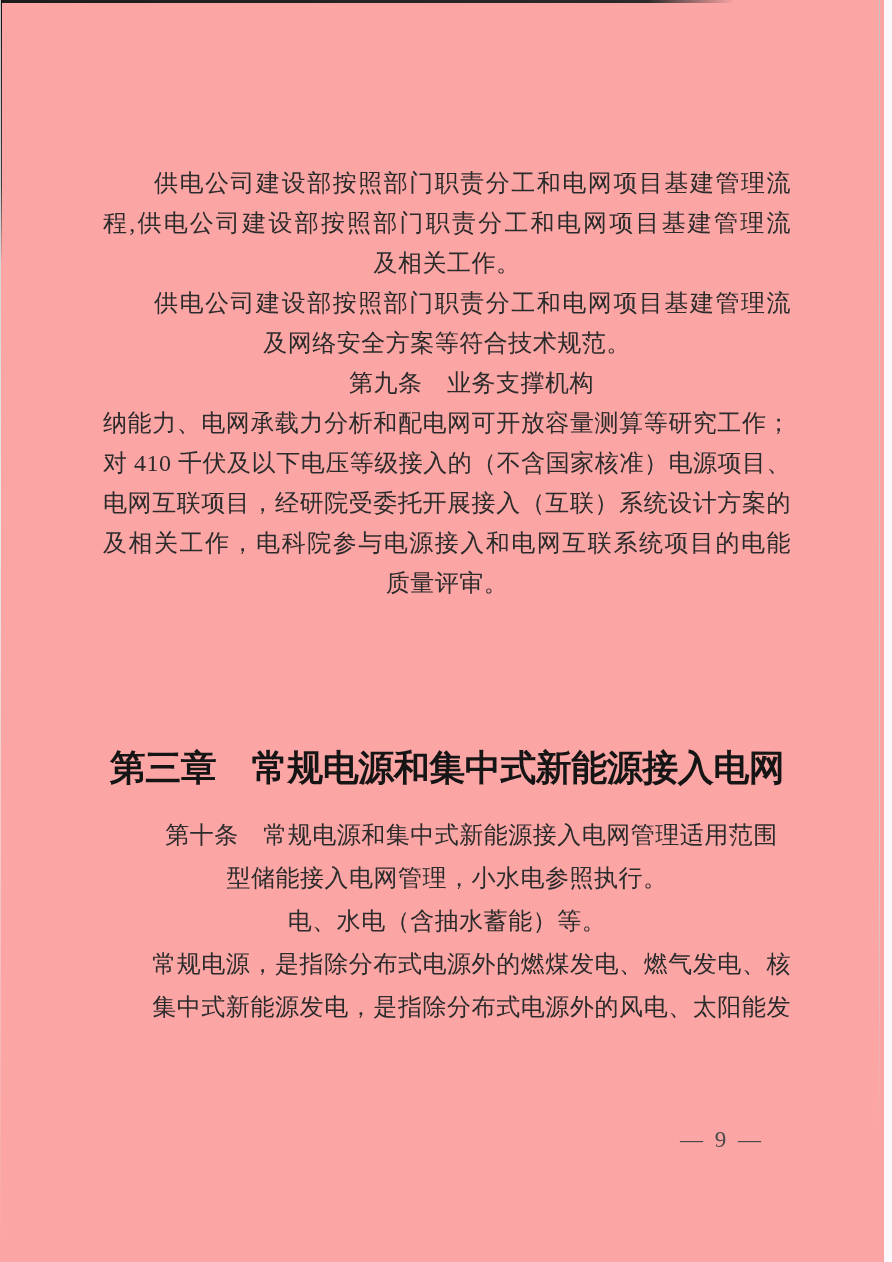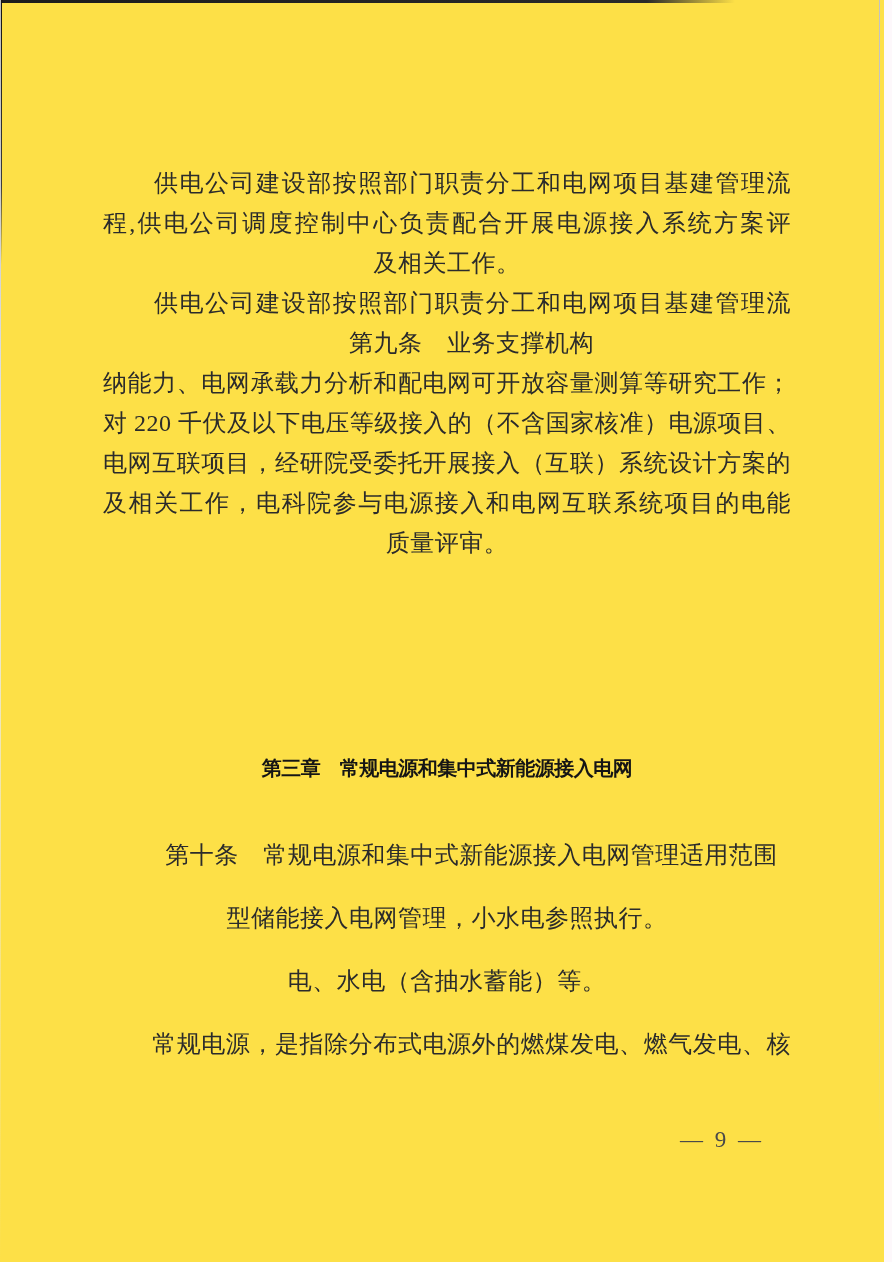--- a/index.html
+++ b/index.html
@@ -1,56 +1,56 @@
 <!DOCTYPE html>
 <html><head>
 <meta charset="utf-8">
 <style>
   html,body{margin:0;padding:0;background:#ffffff;}
   .page{
     position:relative;
     width:892px;height:1262px;
-    background:#fde047;
+    background:#fca5a5;
     overflow:hidden;
     font-family:"Liberation Serif", serif;
     color:#2b2b2b;
   }
   
   .edge-top{position:absolute;top:0;left:0;width:735px;height:3px;
     background:linear-gradient(to right,#1c1c1c 0%,#2a2a2a 88%,rgba(42,42,42,0) 100%);}
   .edge-left-dark{position:absolute;top:0;left:0;width:2px;height:265px;
     background:linear-gradient(to bottom,#141414 0%,#3c3c3c 70%,rgba(60,60,60,0) 100%);}
   .edge-left-faint{position:absolute;top:0;left:0;width:1px;height:100%;
     background:linear-gradient(to bottom,#bdbdbd 0%,#e9e9e9 40%,rgba(233,233,233,0) 100%);}
   .edge-right-line{position:absolute;top:0;left:879px;width:1px;height:1140px;
     background:linear-gradient(to bottom,#c2c2c2 0%,#cfcfcf 75%,rgba(207,207,207,0) 100%);}
   .edge-right-tint{position:absolute;top:0;left:884px;width:8px;height:100%;background:#fdf8fb;}
   
   .sec{position:absolute;left:103px;width:688px;}
   .sec1{top:163px;}
   .sec1 .line{height:40px;line-height:40px;}
   .sec2{top:814px;}
-  .sec2 .line{height:43px;line-height:43px;margin-top:20px;}
+  .sec2 .line{height:43px;line-height:43px;}
   .line{
     font-size:24px;
     letter-spacing:0.5px;
     text-align:center;
     white-space:nowrap;
   }
   .line.j{
     white-space:normal;
     text-align:justify;
     text-align-last:justify;
   }
   .chapter{
     position:absolute;top:750px;left:103px;width:688px;
     text-align:center;
     font-family:Liberation Serif, serif;
     font-weight:700;
-    font-size:20px;
+    font-size:36px;
     line-height:36px;
     letter-spacing:-0.5px;
     color:#151515;
   }
   .pageno{
     position:absolute;top:1124px;left:640px;width:164px;
     text-align:center;
     font-size:23px;
     line-height:32px;
     letter-spacing:3px;
@@ -63,35 +63,37 @@
 <div class="page">
 
   <div class="edge-top"></div>
   <div class="edge-left-dark"></div>
   <div class="edge-left-faint"></div>
   <div class="edge-right-line"></div>
   <div class="edge-right-tint"></div>
 
   <div class="sec sec1">
     <div class="line j">　　供电公司建设部按照部门职责分工和电网项目基建管理流</div>
-    <div class="line j">程,供电公司调度控制中心负责配合开展电源接入系统方案评</div>
+    <div class="line j">程,供电公司建设部按照部门职责分工和电网项目基建管理流</div>
     <div class="line">及相关工作。</div>
     <div class="line j">　　供电公司建设部按照部门职责分工和电网项目基建管理流</div>
+    <div class="line">及网络安全方案等符合技术规范。</div>
     <div class="line">　　第九条　业务支撑机构</div>
     <div class="line j">纳能力、电网承载力分析和配电网可开放容量测算等研究工作；</div>
-    <div class="line j">对 220 千伏及以下电压等级接入的（不含国家核准）电源项目、</div>
+    <div class="line j">对 410 千伏及以下电压等级接入的（不含国家核准）电源项目、</div>
     <div class="line j">电网互联项目，经研院受委托开展接入（互联）系统设计方案的</div>
     <div class="line j">及相关工作，电科院参与电源接入和电网互联系统项目的电能</div>
     <div class="line">质量评审。</div>
   </div>
 
   <div class="chapter">第三章　常规电源和集中式新能源接入电网</div>
 
   <div class="sec sec2">
     <div class="line">　　第十条　常规电源和集中式新能源接入电网管理适用范围</div>
     <div class="line">型储能接入电网管理，小水电参照执行。</div>
     <div class="line">电、水电（含抽水蓄能）等。</div>
     <div class="line j">　　常规电源，是指除分布式电源外的燃煤发电、燃气发电、核</div>
+    <div class="line j">　　集中式新能源发电，是指除分布式电源外的风电、太阳能发</div>
   </div>
 
   <div class="pageno">— 9 —</div>
 
 </div>
 
 </body></html>

